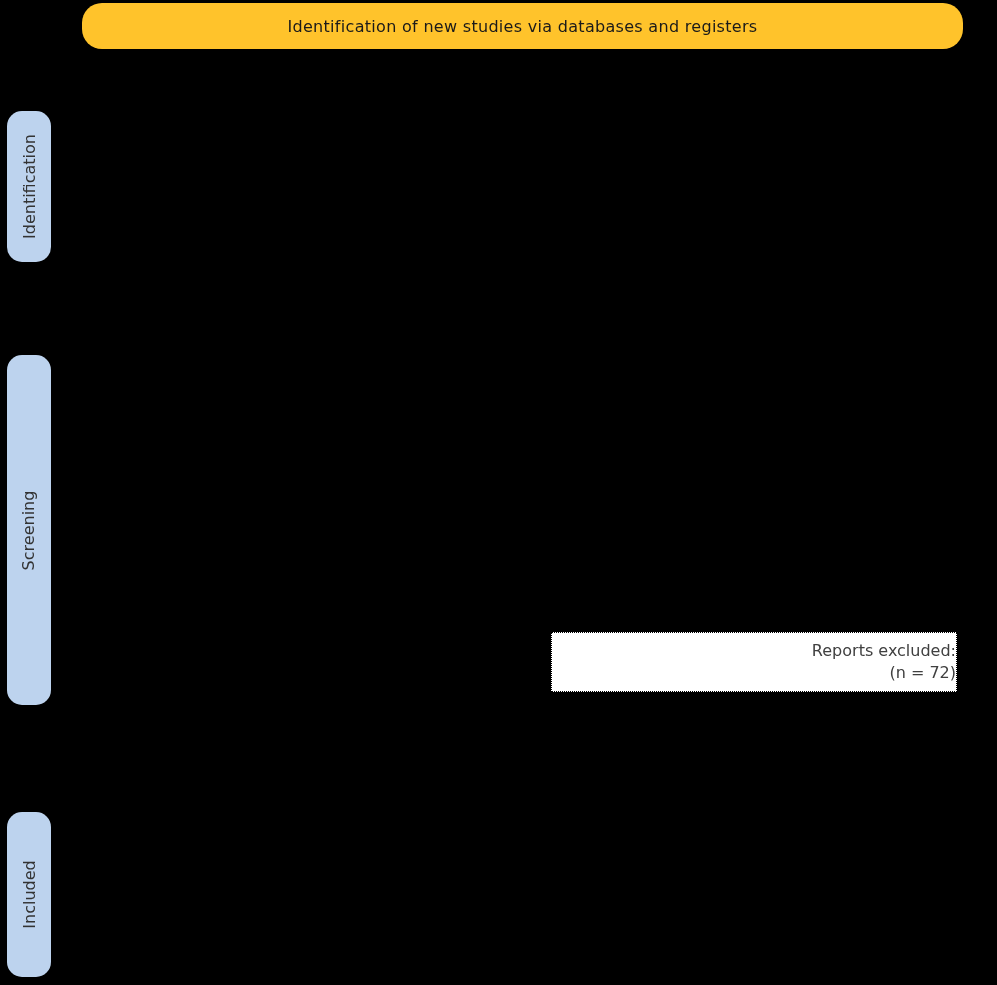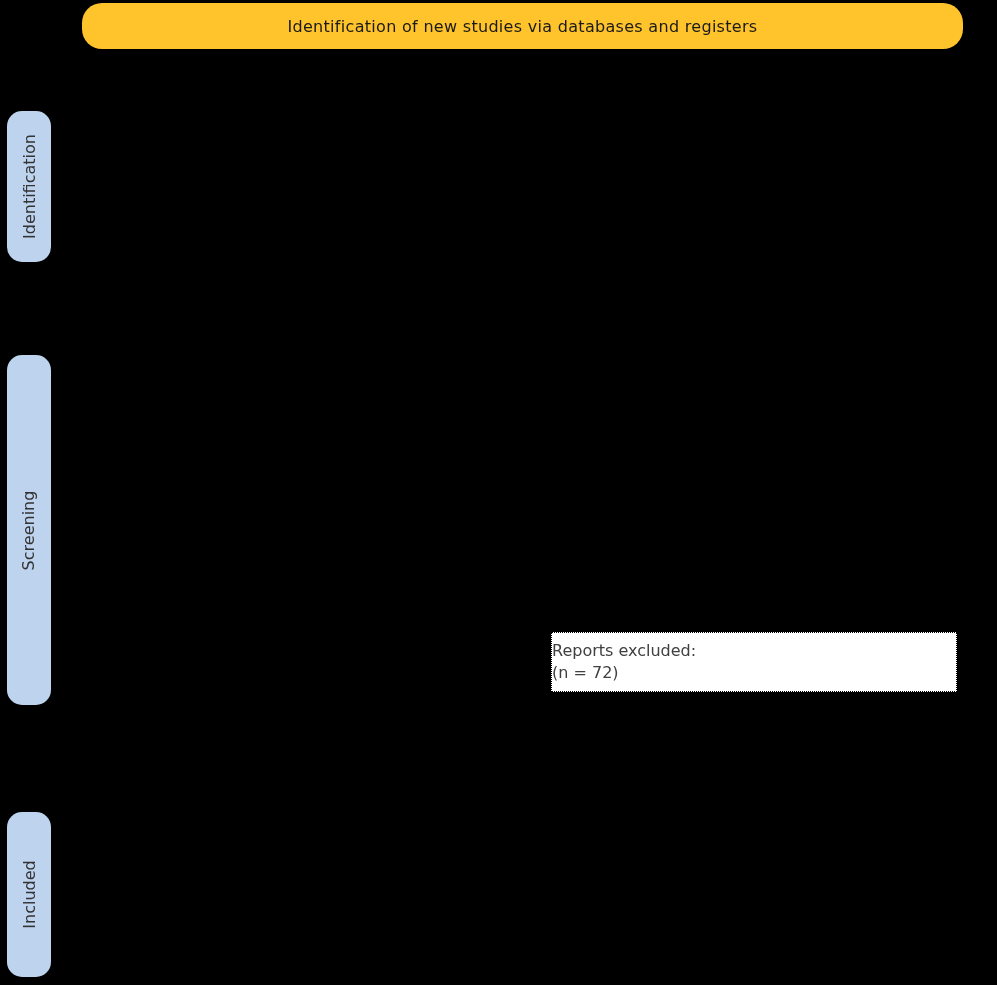--- a/index.html
+++ b/index.html
@@ -52,21 +52,21 @@
   .side-label.identification { top: 111px; height: 151px; }
   .side-label.screening     { top: 355px; height: 350px; }
   .side-label.included      { top: 812px; height: 165px; }
   .excluded-box {
     position: absolute;
     left: 551px; top: 632px;
     width: 406px; height: 60px;
     background: var(--excluded-box-bg);
     border: 1px dotted var(--excluded-box-border);
     display: flex; flex-direction: column;
-    align-items: flex-start; justify-content: center;
+    align-items: flex-end; justify-content: center;
     font-size: 16px;
     line-height: 22px;
     color: var(--excluded-box-text);
   }
 </style>
 </head>
 <body>
 
 <div class="stage">
 

